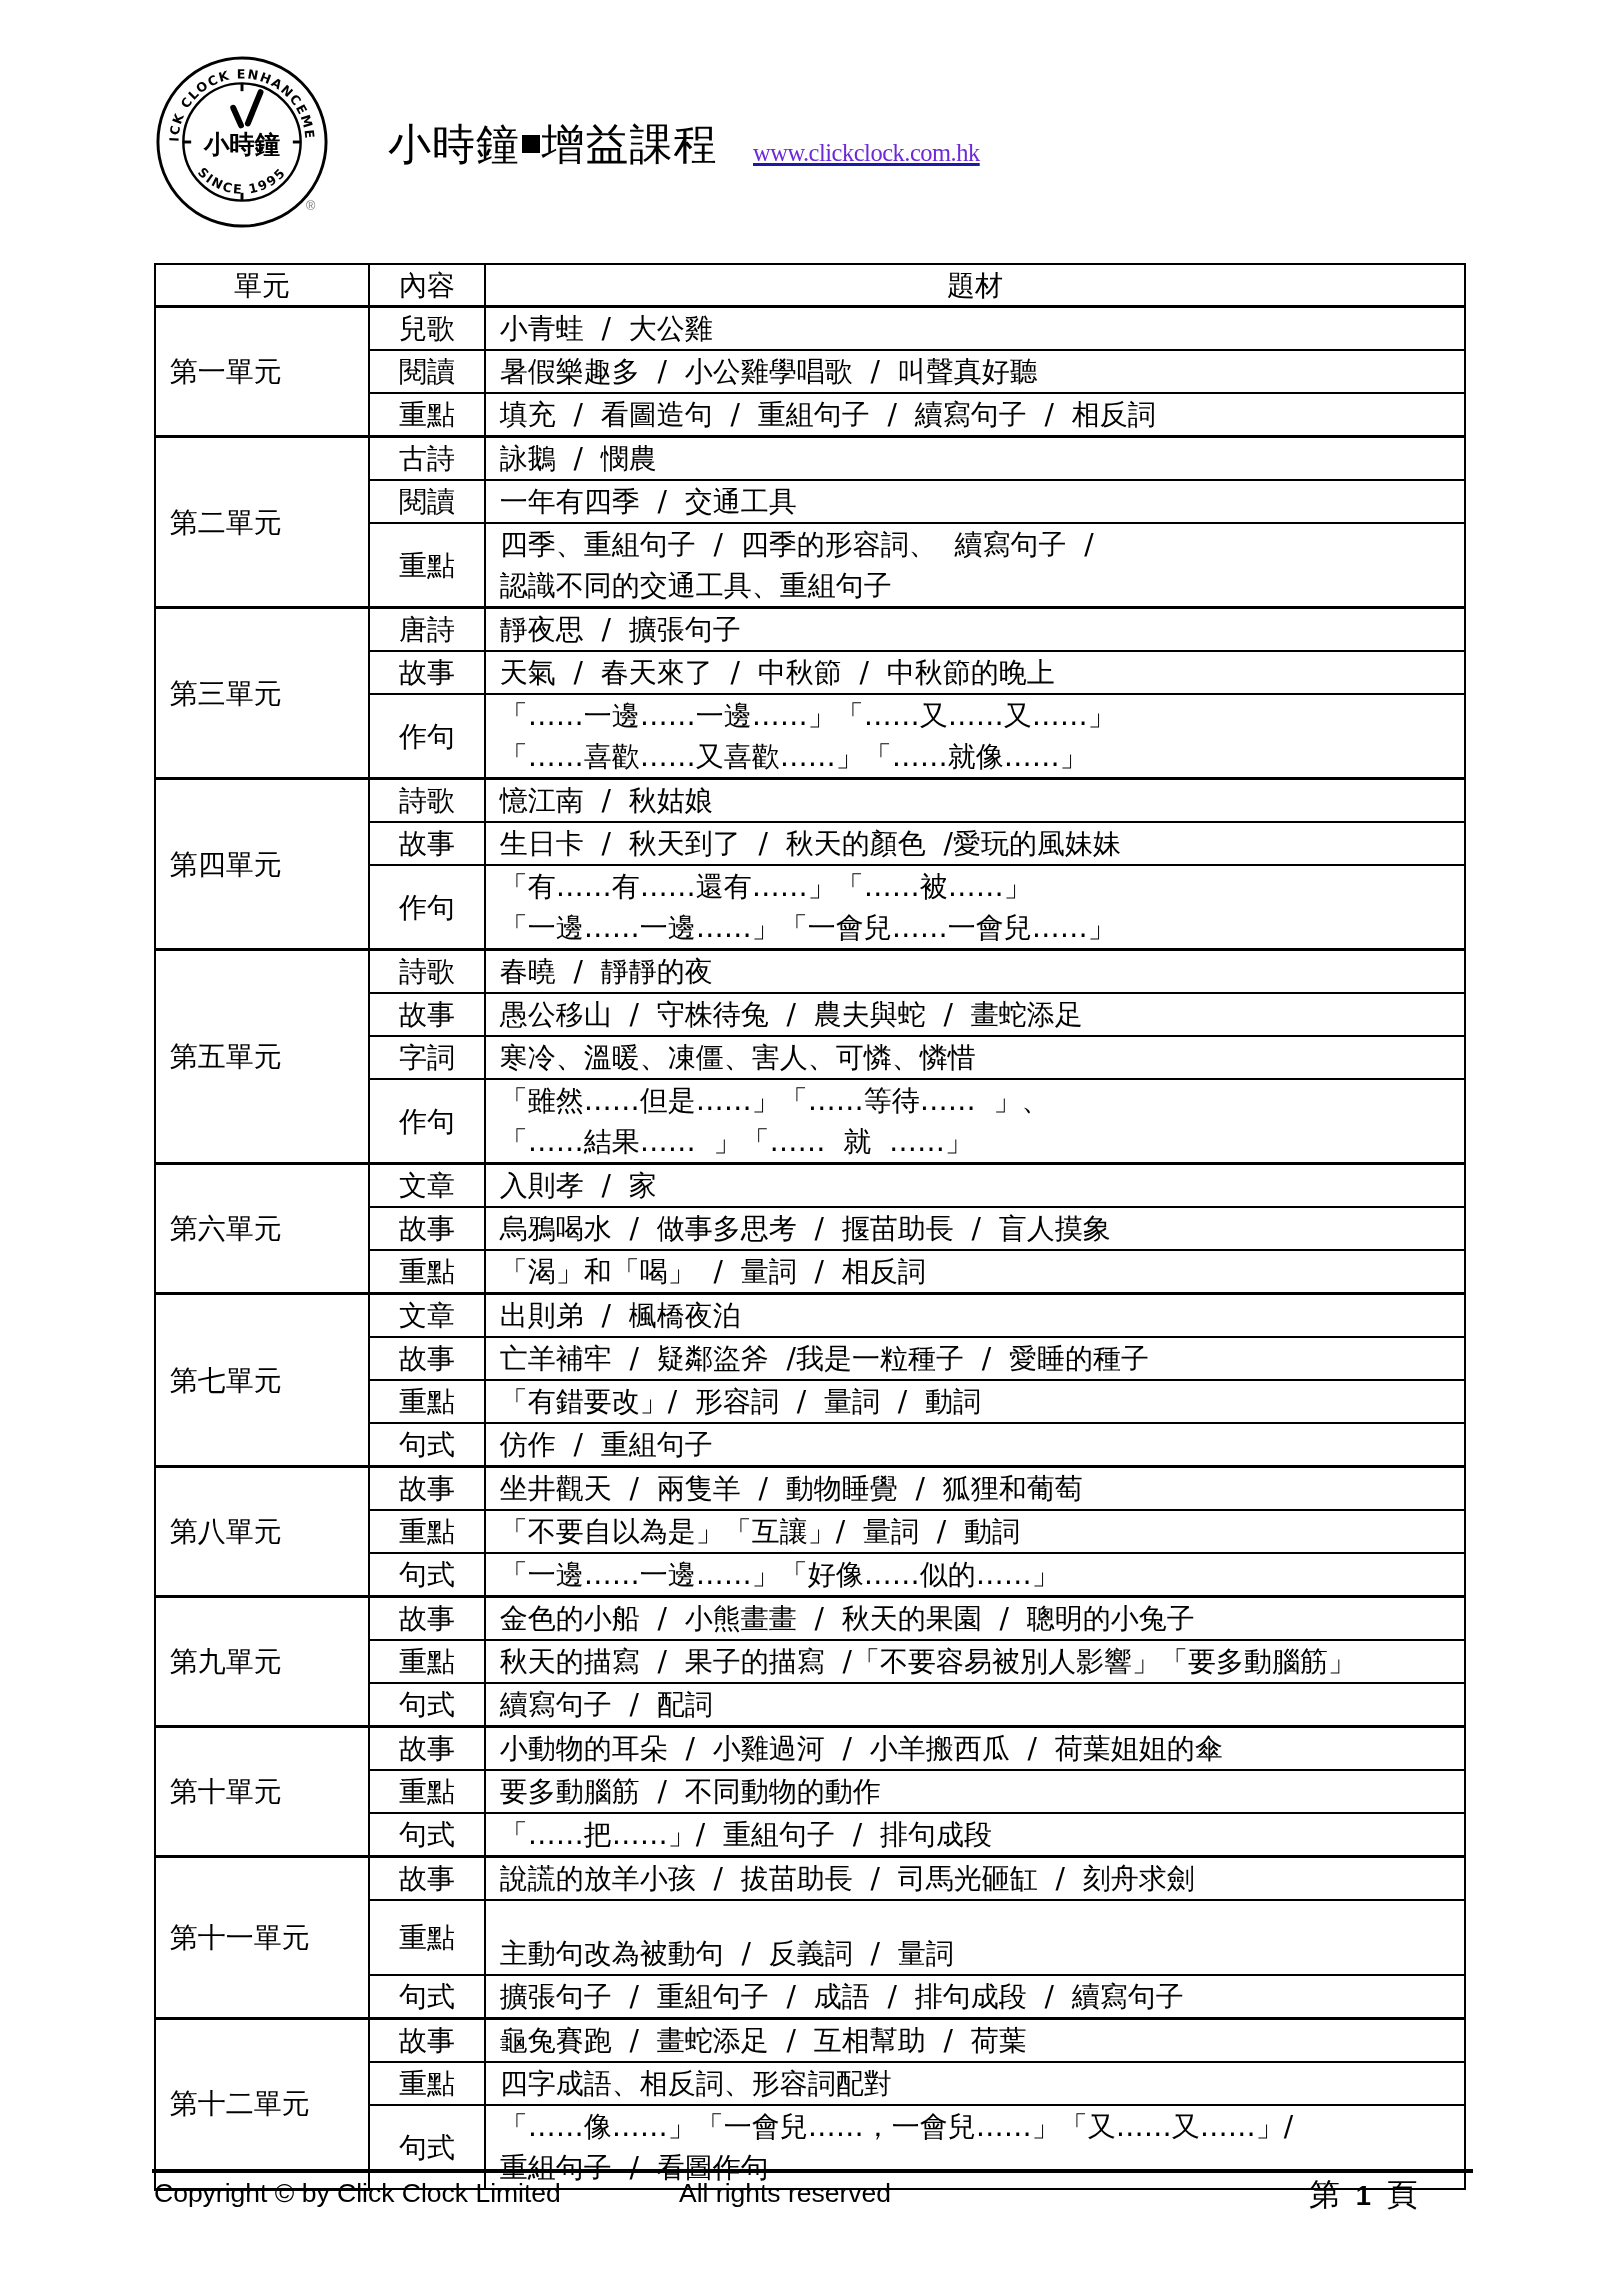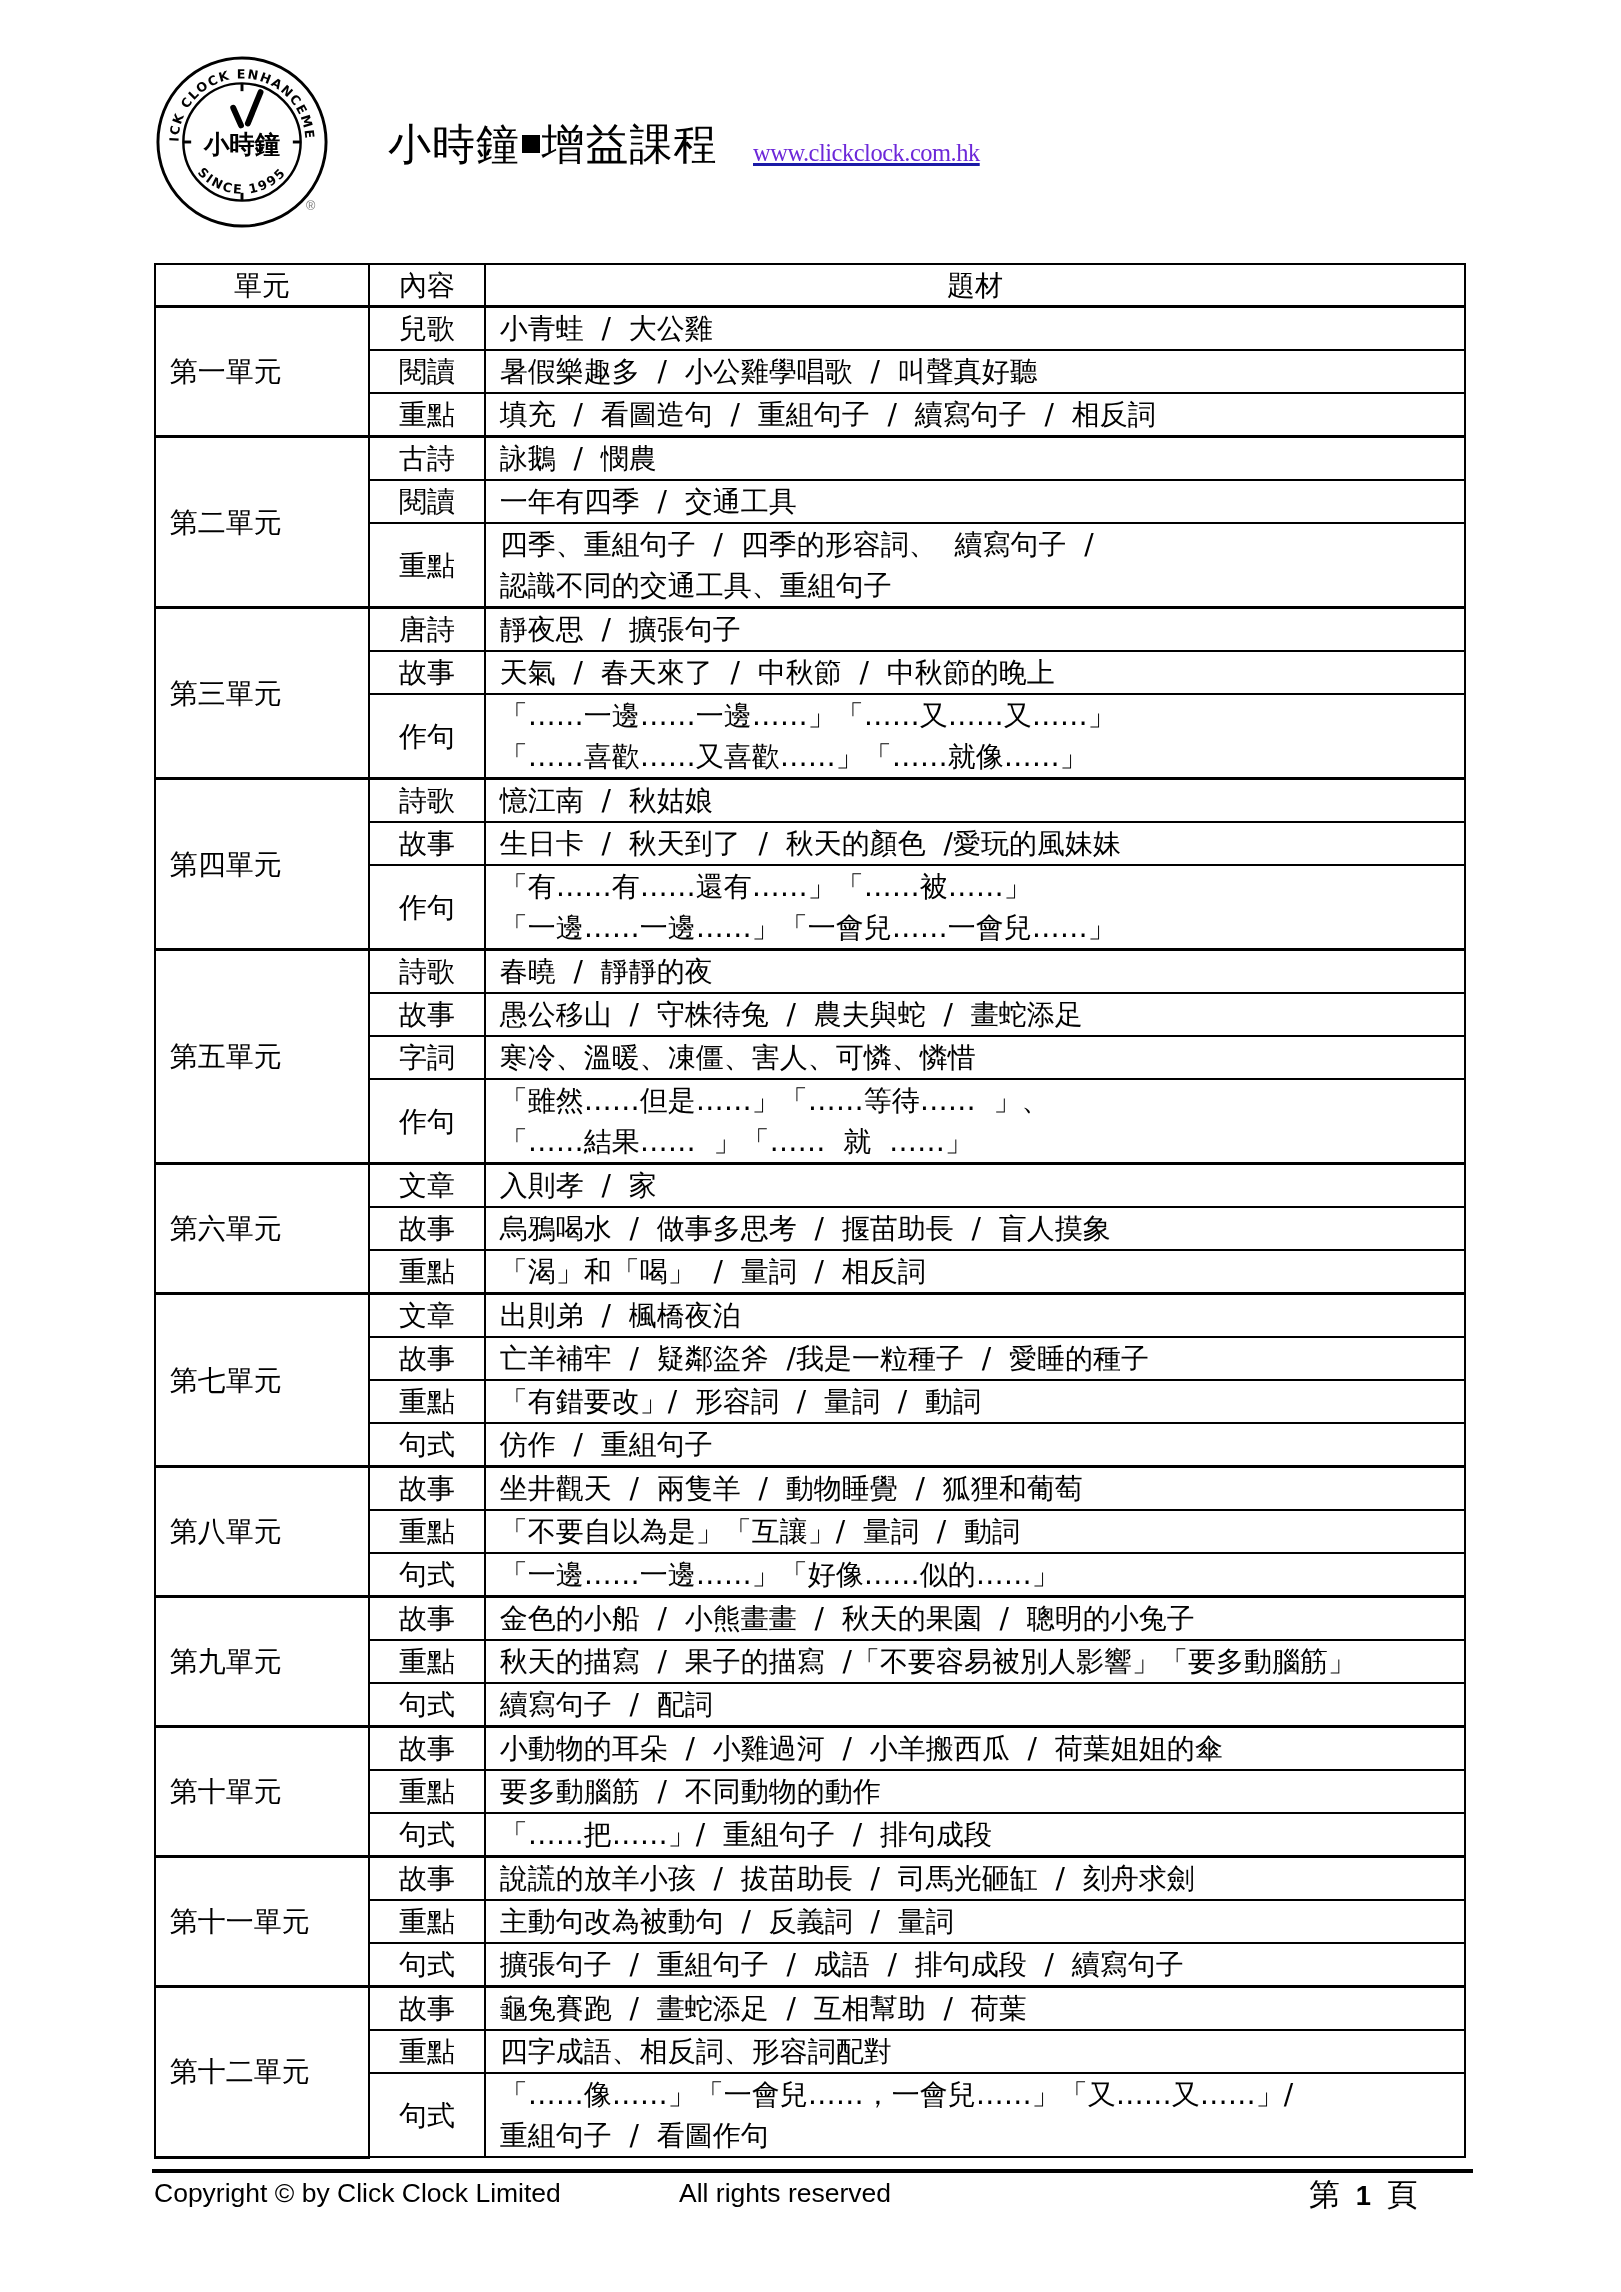--- a/index.html
+++ b/index.html
@@ -314,21 +314,21 @@
       <tr class="first">
         <td class="unit" rowspan="3">第十一單元</td>
         <td class="cat">故事</td>
         <td class="topic">
           <span class="ln" style="white-space: pre;">說謊的放羊小孩  /  拔苗助長  /  司馬光砸缸  /  刻舟求劍</span>
         </td>
       </tr>
       <tr>
         <td class="cat">重點</td>
         <td class="topic">
-          <span class="ln" style="white-space: pre;">主動句改為被動句  /  反義詞  /  量詞</span>
+          <span class="ln" style="white-space: pre; margin-top: 32px;">主動句改為被動句  /  反義詞  /  量詞</span>
         </td>
       </tr>
       <tr>
         <td class="cat">句式</td>
         <td class="topic">
           <span class="ln" style="white-space: pre;">擴張句子  /  重組句子  /  成語  /  排句成段  /  續寫句子</span>
         </td>
       </tr>
       <tr class="first">
         <td class="unit" rowspan="3">第十二單元</td>

